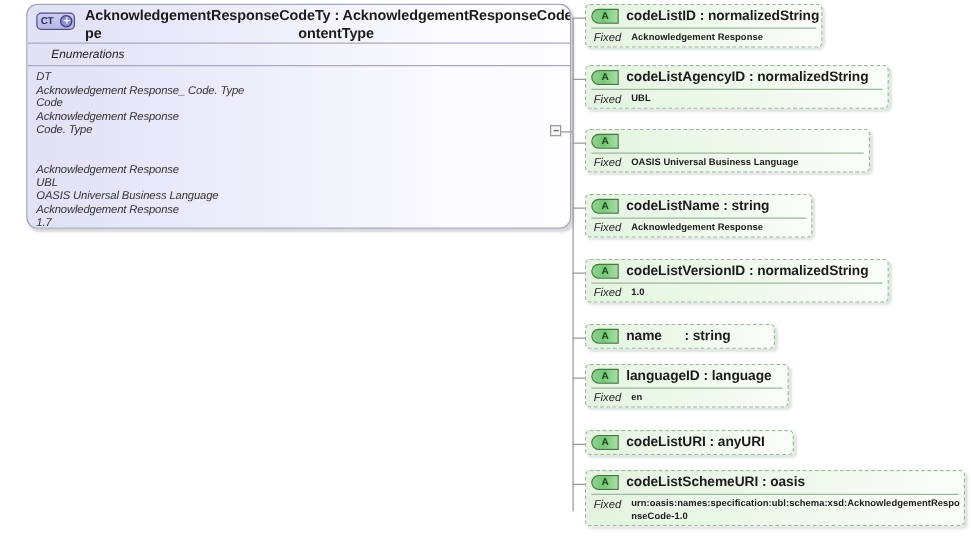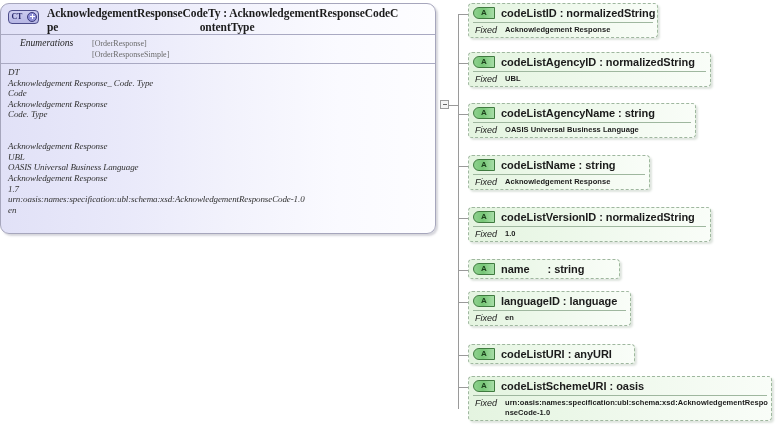--- a/index.html
+++ b/index.html
@@ -12,31 +12,30 @@
     height: 435px;
     position: relative;
     overflow: hidden;
     font-family: "Liberation Sans", sans-serif;
     color: #333333;
   }
 
   
   #ct-box {
     position: absolute;
-    left: 0;
+    left: 21px;
     top: 3px;
     width: 436px;
-    height: 231px;
+    height: 180px;
     border: 1px solid #a6a6bc;
     border-radius: 9px;
     background: linear-gradient(to right, #e1e1f7 0%, #e9e9fa 28%, #f2f2fc 52%, #fafaff 78%, #fdfdff 100%);
     box-shadow: 2px 2px 2px rgba(120,120,140,0.30);
     box-sizing: border-box;
     overflow: hidden;
-    font-family: Liberation Serif, serif;
   }
   #ct-header {
     display: flex;
     align-items: flex-start;
     padding: 3px 6px 4px 7px;
     height: 30px;
     box-sizing: border-box;
   }
   .ct-badge {
     flex: 0 0 auto;
@@ -263,22 +262,20 @@
       <span class="ct-plus"></span>
     </div>
     <div id="ct-title">AcknowledgementResponseCodeTy : AcknowledgementResponseCodeC
 pe                                                  ontentType</div>
   </div>
 
   <div class="ct-divider"></div>
 
   <div id="ct-enums">
     <div class="enum-label">Enumerations</div>
-    <div class="enum-values">[OrderResponse]
-[OrderResponseSimple]</div>
   </div>
 
   <div class="ct-divider"></div>
 
   <div id="ct-doc">DT
 Acknowledgement Response_ Code. Type
 Code
 Acknowledgement Response
 Code. Type
 
@@ -332,21 +329,20 @@
       <div class="attr-fixed">
         <div class="fx-label">Fixed</div>
         <div class="fx-value">UBL</div>
       </div>
     </div>
     <div class="attr" style="top: 103px; width: 228px;">
       <div class="attr-head">
         <div class="a-badge">
           <span>A</span>
         </div>
-        <div class="attr-name">codeListAgencyName : string</div>
       </div>
       <div class="attr-rule"></div>
       <div class="attr-fixed">
         <div class="fx-label">Fixed</div>
         <div class="fx-value">OASIS Universal Business Language</div>
       </div>
     </div>
     <div class="attr" style="top: 155px; width: 182px;">
       <div class="attr-head">
         <div class="a-badge">

